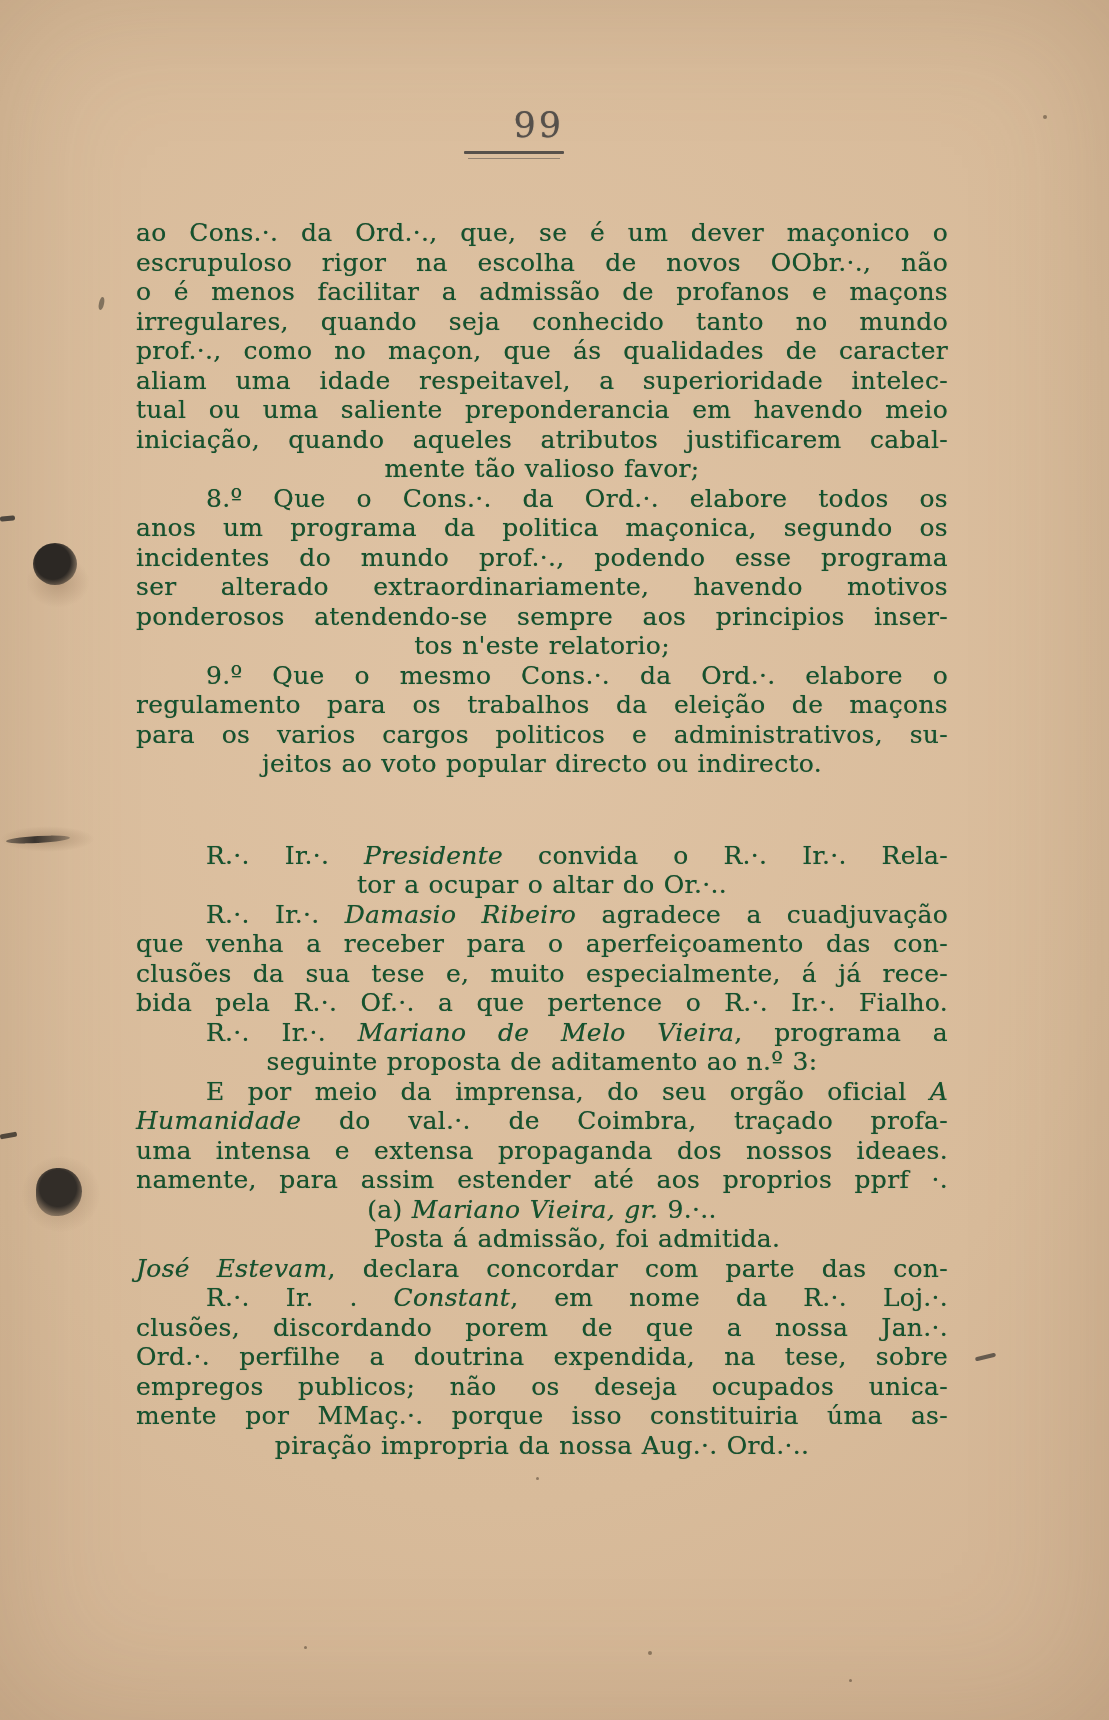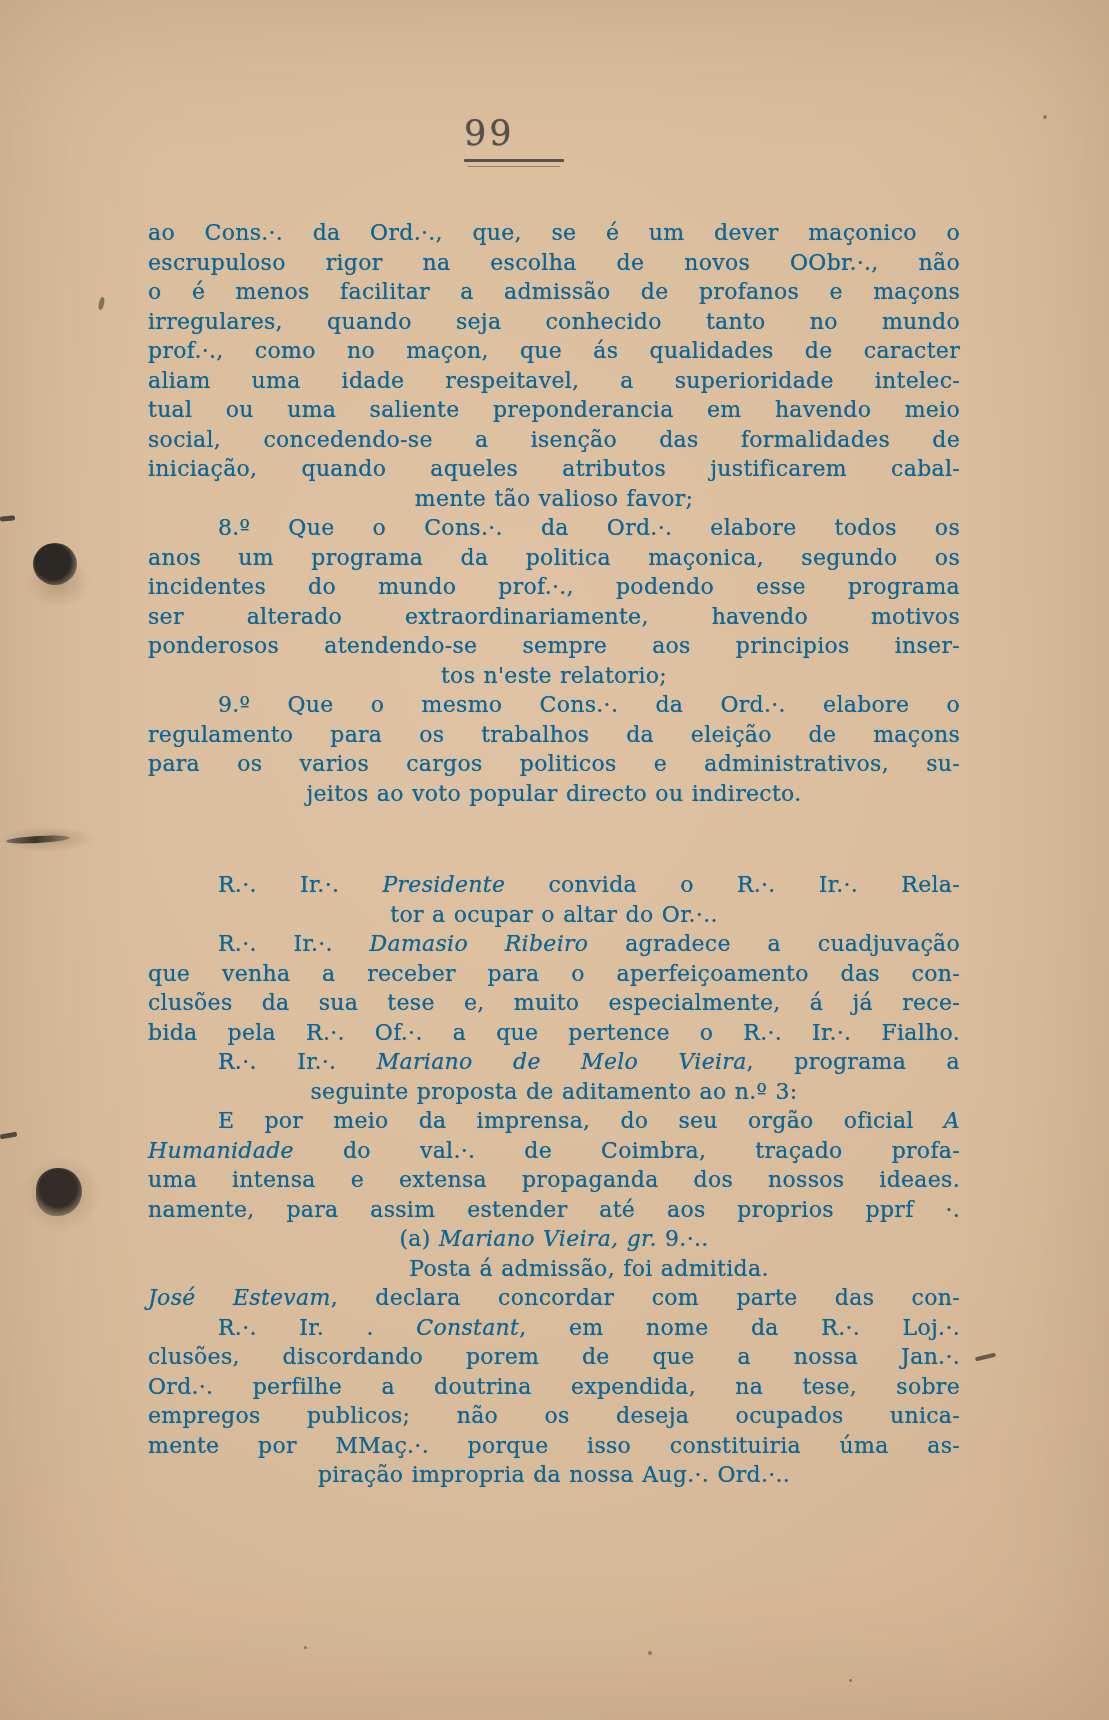--- a/index.html
+++ b/index.html
@@ -11,23 +11,23 @@
         #dfc3a4 0%, #d8bb9a 45%, #d0b191 72%, #c5a584 100%);
     font-family: "DejaVu Serif", "Liberation Serif", serif;
   }
   .page {
     position: absolute; inset: 0;
     box-shadow: inset 0 0 140px rgba(120, 90, 60, 0.22);
   }
   
   .page-header {
     position: absolute;
-    top: 116px; left: 514px;
+    top: 108px; left: 514px;
     transform: translateX(-50%);
-    text-align: left;
+    text-align: right;
     color: #55504b;
   }
   .page-number {
     font-size: 35px;
     letter-spacing: 3px;
     line-height: 1;
     text-shadow: 0 0 1px rgba(85,80,75,0.6);
   }
   .rule-thick {
     width: 100px; height: 3px;
@@ -36,24 +36,24 @@
     border-radius: 1px;
   }
   .rule-thin {
     width: 92px; height: 1px;
     background: rgba(87,81,75,0.55);
     margin: 4px auto 0 auto;
   }
   
   .text-block {
     position: absolute;
-    left: 148px; top: 218px;
+    left: 136px; top: 218px;
     width: 812px;
-    color: #0369a1;
-    font-size: 22px;
+    color: #14532d;
+    font-size: 25px;
     line-height: 29.5px;
     letter-spacing: 0.3px;
     word-spacing: 1px;
     text-shadow: 0 0 0.7px rgba(85,80,75,0.75);
   }
   .line { text-align: center; white-space: normal; }
   .line.j { text-align: justify; text-align-last: justify; }
   .line.ind { text-indent: 70px; }
   .line.gap { margin-top: 62px; }
   .it { font-style: italic; }
@@ -129,21 +129,20 @@
   </div>
 
   <div class="text-block">
       <div class="line j"><span>ao Cons.·. da Ord.·., que, se é um dever maçonico o</span></div>
       <div class="line j"><span>escrupuloso rigor na escolha de novos OObr.·., não</span></div>
       <div class="line j"><span>o é menos facilitar a admissão de profanos e maçons</span></div>
       <div class="line j"><span>irregulares, quando seja conhecido tanto no mundo</span></div>
       <div class="line j"><span>prof.·., como no maçon, que ás qualidades de caracter</span></div>
       <div class="line j"><span>aliam uma idade respeitavel, a superioridade intelec-</span></div>
       <div class="line j"><span>tual ou uma saliente preponderancia em havendo meio</span></div>
-      <div class="line j"><span>social, concedendo-se a isenção das formalidades de</span></div>
       <div class="line j"><span>iniciação, quando aqueles atributos justificarem cabal-</span></div>
       <div class="line"><span>mente tão valioso favor;</span></div>
       <div class="line j ind"><span>8.º Que o Cons.·. da Ord.·. elabore todos os</span></div>
       <div class="line j"><span>anos um programa da politica maçonica, segundo os</span></div>
       <div class="line j"><span>incidentes do mundo prof.·., podendo esse programa</span></div>
       <div class="line j"><span>ser alterado extraordinariamente, havendo motivos</span></div>
       <div class="line j"><span>ponderosos atendendo-se sempre aos principios inser-</span></div>
       <div class="line"><span>tos n'este relatorio;</span></div>
       <div class="line j ind"><span>9.º Que o mesmo Cons.·. da Ord.·. elabore o</span></div>
       <div class="line j"><span>regulamento para os trabalhos da eleição de maçons</span></div>

